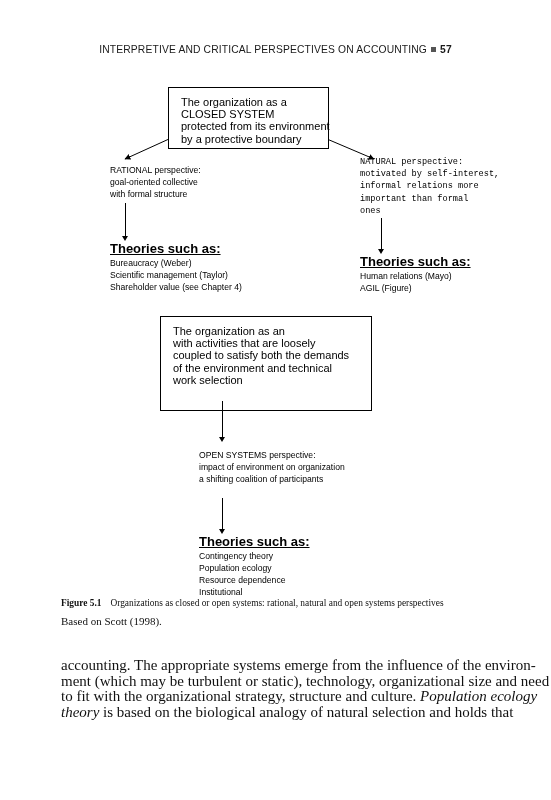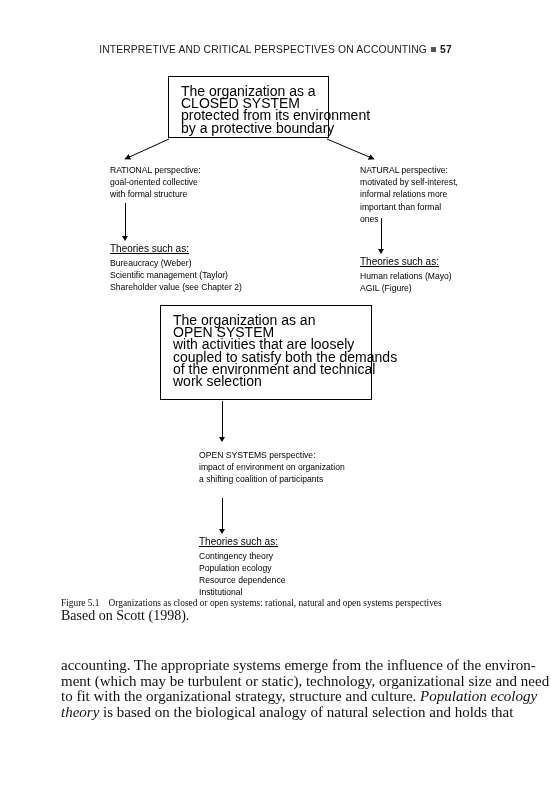--- a/index.html
+++ b/index.html
@@ -53,40 +53,41 @@
     top: 0;
     width: 551px;
     height: 600px;
   }
 
   .node-box {
     position: absolute;
     border: 1px solid #000;
     background: #fff;
     box-sizing: border-box;
-    font-size: 14px;
+    font-size: 11px;
     line-height: 12.2px;
     padding: 8px 0 8px 12px;
+    margin-top: 11px;
   }
   .node-box .ln { white-space: nowrap; display: block; }
 
   .txt-block {
     position: absolute;
     font-size: 8.6px;
     line-height: 12.2px;
     margin-left: 16px;
   }
   .txt-block .ln { white-space: nowrap; display: block; }
 
   .theories-head {
-    font-weight: normal;
+    font-weight: bold;
     text-decoration: underline;
     display: inline-block;
     margin-bottom: 1.5px;
-    font-size: 10px;
+    font-size: 13px;
   }
 
   
   .v-line {
     position: absolute;
     width: 1px;
     background: #000;
   }
   .arrowhead-down {
     position: absolute;
@@ -110,29 +111,29 @@
     position: absolute;
     left: 61px;
     top: 597px;
     width: 430px;
     font-family: "Liberation Serif", serif;
     font-size: 9.4px;
     line-height: 12.4px;
     color: #111;
   }
   .caption .fig-label {
-    font-weight: normal;
+    font-weight: bold;
     margin-top: 24px;
   }
   .caption .gap { display: inline-block; width: 9px; }
   .caption .source {
     display: block;
-    font-size: 14px;
+    font-size: 11px;
     line-height: 11px;
-    margin-top: 1px;
+    margin-top: 7px;
   }
 
   
   .body-text {
     position: absolute;
     left: 61px;
     top: 658px;
     width: 430px;
     font-family: "Liberation Serif", serif;
     font-size: 15px;
@@ -173,50 +174,49 @@
       <span class="ln">protected from its environment</span>
       <span class="ln">by a protective boundary</span>
     </div>
 
     <div class="txt-block" style="left:94px; top:164px; width:180px;">
       <span class="ln">RATIONAL perspective:</span>
       <span class="ln">goal-oriented collective</span>
       <span class="ln">with formal structure</span>
     </div>
 
-    <div class="txt-block" style="left:344px; top:164px; width:190px;">
+    <div class="txt-block" style="left:344px; top:156px; width:190px;font-family:Liberation Mono, monospace;">
       <span class="ln">NATURAL perspective:</span>
       <span class="ln">motivated by self-interest,</span>
       <span class="ln">informal relations more</span>
       <span class="ln">important than formal</span>
       <span class="ln">ones</span>
     </div>
 
     <div class="v-line" style="left:125px; top:203px; height:33px;"></div>
     <div class="arrowhead-down" style="left:121.8px; top:236px;"></div>
 
     <div class="v-line" style="left:381px; top:218px; height:31px;"></div>
     <div class="arrowhead-down" style="left:377.8px; top:249px;"></div>
 
     <div class="txt-block" style="left:94px; top:243px; width:200px;">
       <span class="theories-head">Theories such as:</span>
       <span class="ln">Bureaucracy (Weber)</span>
       <span class="ln">Scientific management (Taylor)</span>
-      <span class="ln">Shareholder value (see Chapter 2)</span>
+      <span class="ln">Shareholder value (see Chapter 4)</span>
     </div>
 
     <div class="txt-block" style="left:344px; top:256px; width:190px;">
       <span class="theories-head">Theories such as:</span>
       <span class="ln">Human relations (Mayo)</span>
       <span class="ln">AGIL (Figure)</span>
     </div>
 
     <div class="node-box" style="left:160px; top:305px; width:212px; height:95px;">
       <span class="ln">The organization as an</span>
-      <span class="ln">OPEN SYSTEM</span>
       <span class="ln">with activities that are loosely</span>
       <span class="ln">coupled to satisfy both the demands</span>
       <span class="ln">of the environment and technical</span>
       <span class="ln">work selection</span>
     </div>
 
     <div class="v-line" style="left:222px; top:401px; height:36px;"></div>
     <div class="arrowhead-down" style="left:218.8px; top:437px;"></div>
 
     <div class="txt-block" style="left:183px; top:449px; width:230px;">

